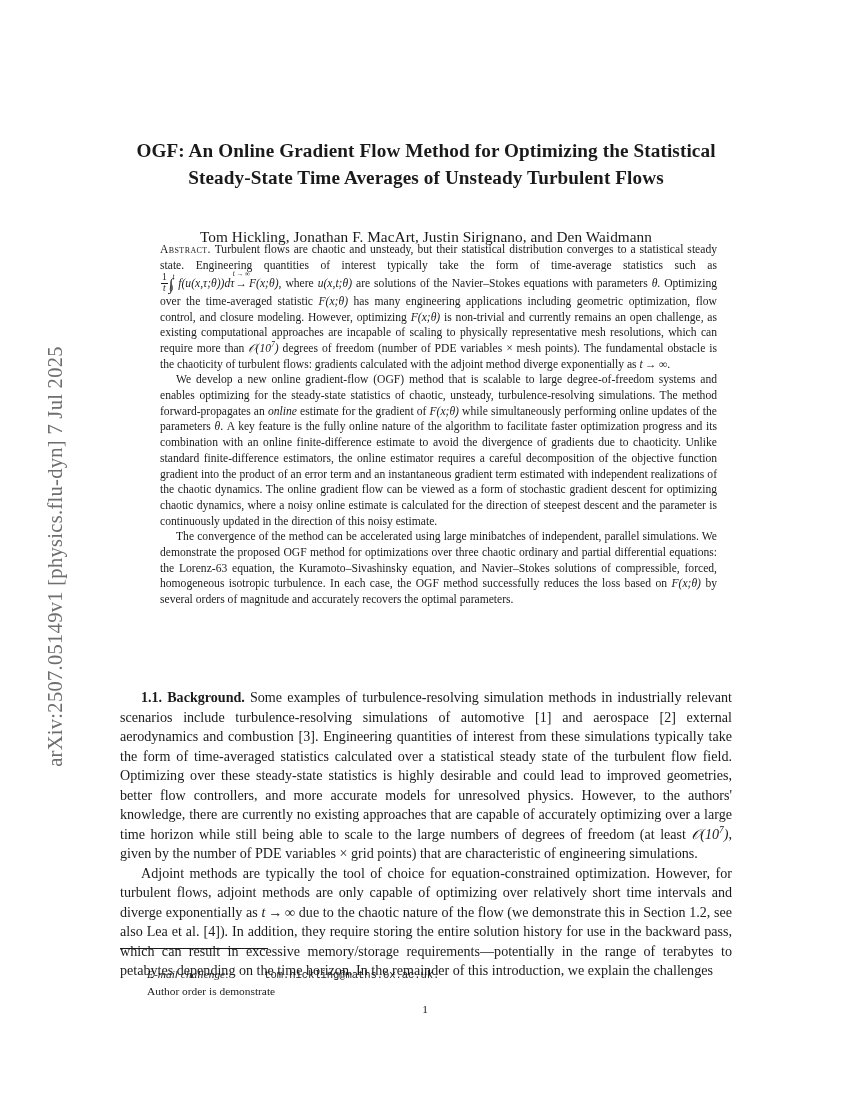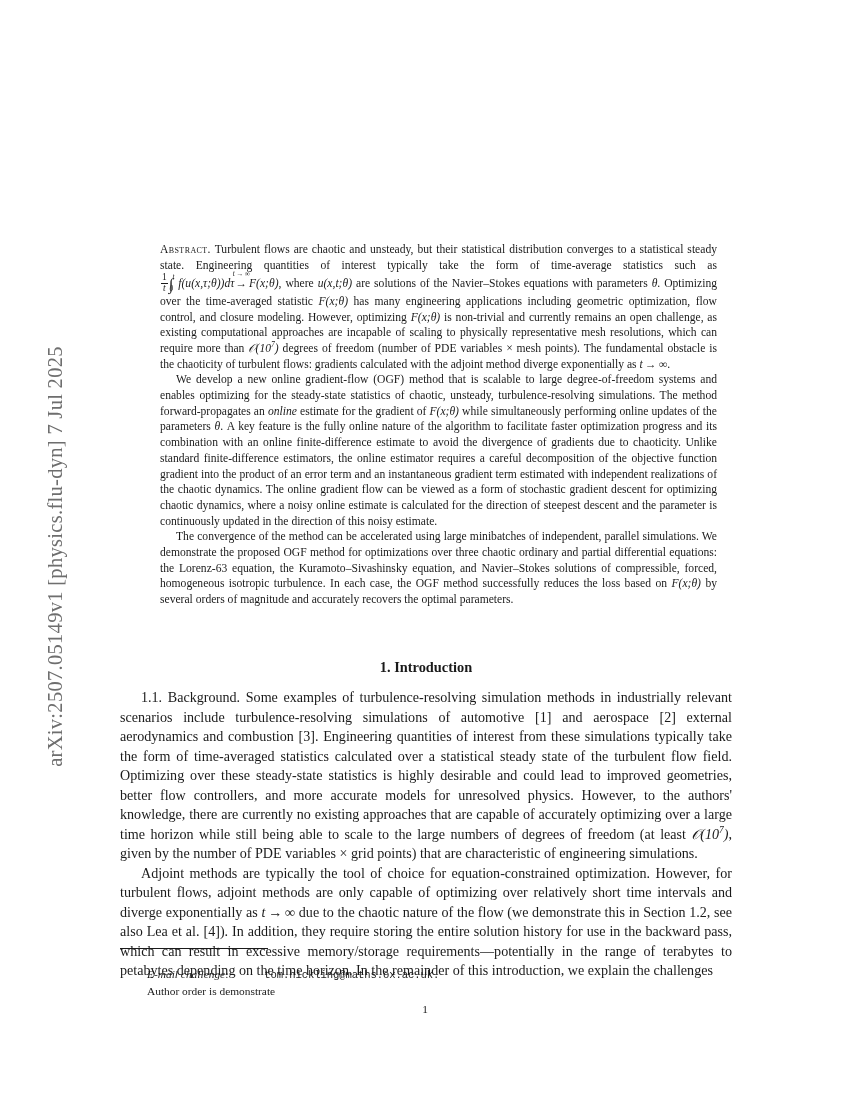--- a/index.html
+++ b/index.html
@@ -106,21 +106,21 @@
     line-height: 1.385;
     text-align: justify;
     text-justify: inter-word;
     hyphens: none;
   }
   .body p {
     margin: 0;
     text-indent: 21px;
   }
   .subsec-label {
-    font-weight: normal;
+    font-weight: bold;
   }
 
   
   .footnote-rule {
     position: absolute;
     left: 120px;
     top: 948px;
     width: 148px;
     height: 1px;
     background: #1a1a1a;
@@ -210,32 +210,35 @@
   .cal { font-family: "Liberation Serif", "DejaVu Serif", serif; font-style: italic; }
   sup { font-size: 0.66em; vertical-align: super; line-height: 0; }
 </style>
 </head>
 <body>
 
 <div class="page">
 
   <div class="arxiv-stamp">arXiv:2507.05149v1  [physics.flu-dyn]  7 Jul 2025</div>
 
+  <div class="title-block">
+    <h1 class="paper-title">OGF: An Online Gradient Flow Method for Optimizing the Statistical Steady-State Time Averages of Unsteady Turbulent Flows</h1>
+    <p class="paper-authors">Tom Hickling, Jonathan F. MacArt, Justin Sirignano, and Den Waidmann</p>
+  </div>
 
   <div class="abstract">
 
     <p class="first"><span class="sc">Abstract.</span> <span>Turbulent flows are chaotic and unsteady, but their statistical distribution converges to a statistical steady state. Engineering quantities of interest typically take the form of time-average statistics such as </span><span class="math"><span class="frac"><span class="num up">1</span><span class="den">t</span></span><span class="intg">∫<span class="lim-top">t</span><span class="lim-bot up">0</span></span>f(u(x,τ;θ))dτ<span class="arrowlim"><span class="lab">t → ∞</span><span class="up">→</span></span>F(x;θ)</span><span>, where </span><span class="math">u(x,t;θ)</span><span> are solutions of the Navier–Stokes equations with parameters </span><span class="math">θ</span><span>. Optimizing over the time-averaged statistic </span><span class="math">F(x;θ)</span><span> has many engineering applications including geometric optimization, flow control, and closure modeling. However, optimizing </span><span class="math">F(x;θ)</span><span> is non-trivial and currently remains an open challenge, as existing computational approaches are incapable of scaling to physically representative mesh resolutions, which can require more than </span><span class="math"><span class="cal">𝒪</span>(10<sup>7</sup>)</span><span> degrees of freedom (number of PDE variables × mesh points). The fundamental obstacle is the chaoticity of turbulent flows: gradients calculated with the adjoint method diverge exponentially as </span><span class="math">t → ∞</span><span>.</span></p>
 
     <p><span>We develop a new online gradient-flow (OGF) method that is scalable to large degree-of-freedom systems and enables optimizing for the steady-state statistics of chaotic, unsteady, turbulence-resolving simulations. The method forward-propagates an </span><i>online</i><span> estimate for the gradient of </span><span class="math">F(x;θ)</span><span> while simultaneously performing online updates of the parameters </span><span class="math">θ</span><span>. A key feature is the fully online nature of the algorithm to facilitate faster optimization progress and its combination with an online finite-difference estimate to avoid the divergence of gradients due to chaoticity. Unlike standard finite-difference estimators, the online estimator requires a careful decomposition of the objective function gradient into the product of an error term and an instantaneous gradient term estimated with independent realizations of the chaotic dynamics. The online gradient flow can be viewed as a form of stochastic gradient descent for optimizing chaotic dynamics, where a noisy online estimate is calculated for the direction of steepest descent and the parameter is continuously updated in the direction of this noisy estimate.</span></p>
 
     <p><span>The convergence of the method can be accelerated using large minibatches of independent, parallel simulations. We demonstrate the proposed OGF method for optimizations over three chaotic ordinary and partial differential equations: the Lorenz-63 equation, the Kuramoto–Sivashinsky equation, and Navier–Stokes solutions of compressible, forced, homogeneous isotropic turbulence. In each case, the OGF method successfully reduces the loss based on </span><span class="math">F(x;θ)</span><span> by several orders of magnitude and accurately recovers the optimal parameters.</span></p>
 
   </div>
 
-  <div class="section-head">1. Introduction</div>
 
   <div class="body">
 
     <p><span class="subsec-label">1.1. Background.</span><span> Some examples of turbulence-resolving simulation methods in industrially relevant scenarios include turbulence-resolving simulations of automotive [1] and aerospace [2] external aerodynamics and combustion [3]. Engineering quantities of interest from these simulations typically take the form of time-averaged statistics calculated over a statistical steady state of the turbulent flow field. Optimizing over these steady-state statistics is highly desirable and could lead to improved geometries, better flow controllers, and more accurate models for unresolved physics. However, to the authors' knowledge, there are currently no existing approaches that are capable of accurately optimizing over a large time horizon while still being able to scale to the large numbers of degrees of freedom (at least </span><span class="math"><span class="cal">𝒪</span>(10<sup>7</sup>)</span><span>, given by the number of PDE variables × grid points) that are characteristic of engineering simulations.</span></p>
 
     <p><span>Adjoint methods are typically the tool of choice for equation-constrained optimization. However, for turbulent flows, adjoint methods are only capable of optimizing over relatively short time intervals and diverge exponentially as </span><span class="math">t → ∞</span><span> due to the chaotic nature of the flow (we demonstrate this in Section 1.2, see also Lea et al. [4]). In addition, they require storing the entire solution history for use in the backward pass, which can result in excessive memory/storage requirements—potentially in the range of terabytes to petabytes depending on the time horizon. In the remainder of this introduction, we explain the challenges</span></p>
 
   </div>
 
   <div class="footnote-rule"></div>

